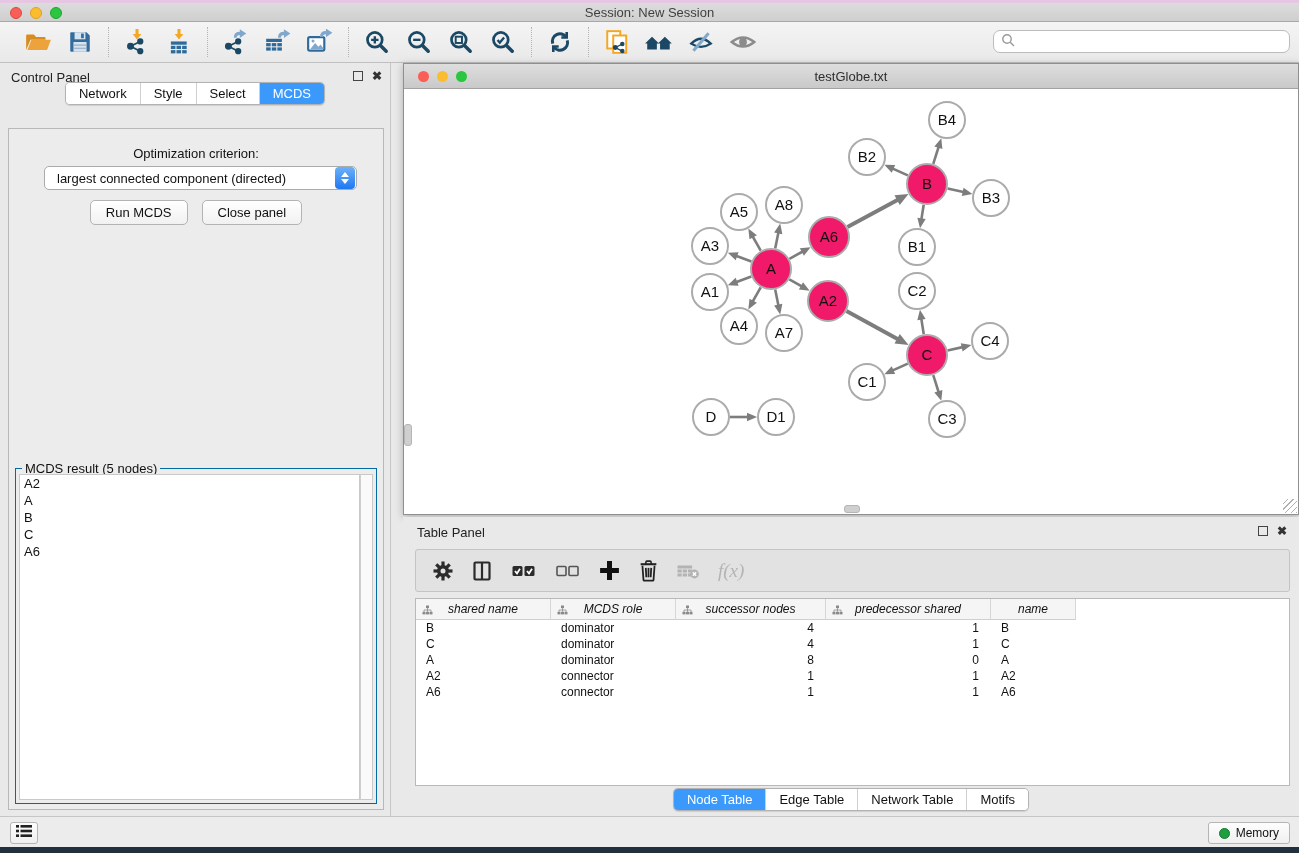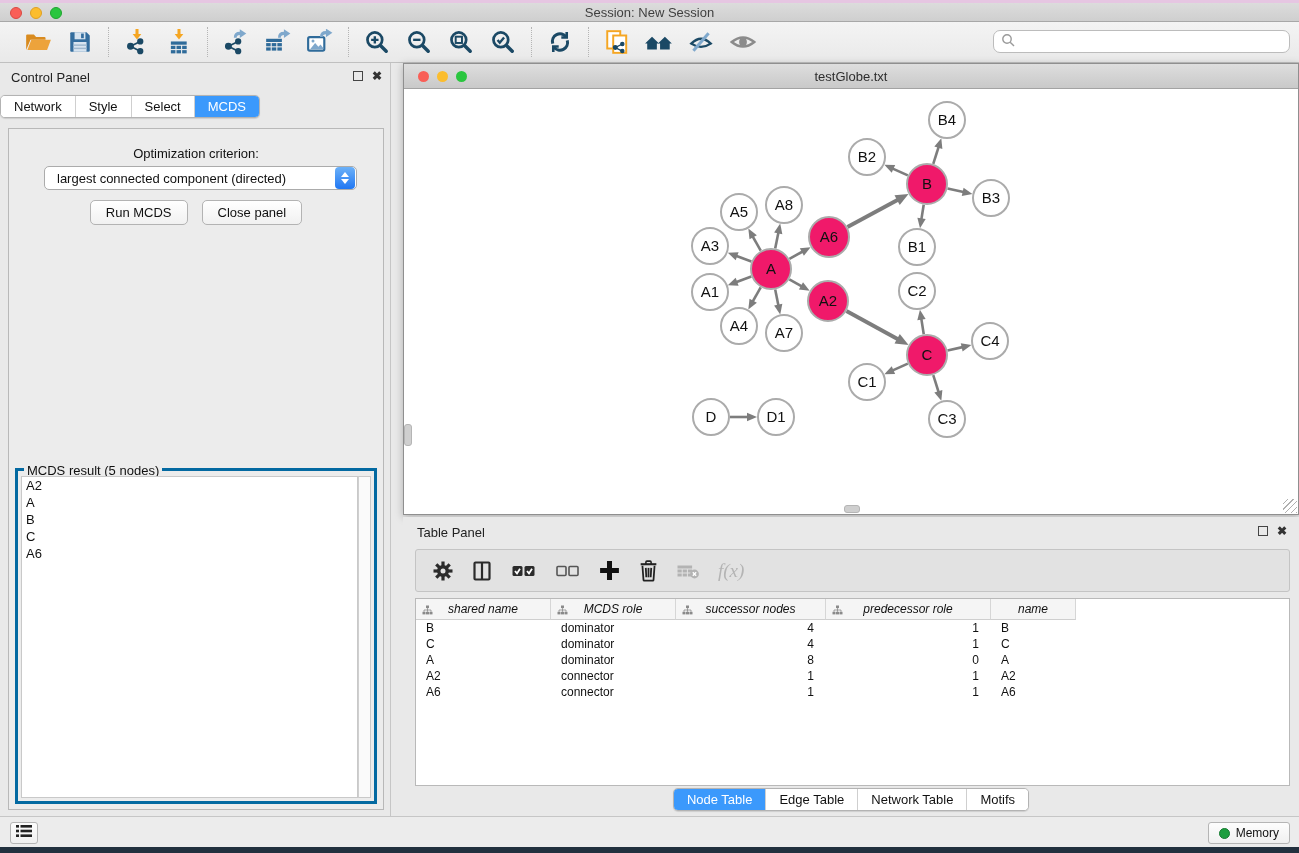--- a/index.html
+++ b/index.html
@@ -39,33 +39,33 @@
   .panel-head { position:absolute; left:0; top:0; width:100%; height:28px; }
   .panel-head .ph-title { position:absolute; left:11px; top:7px; font-size:13px; color:#222; }
   .ph-btns { position:absolute; right:8px; top:6px; display:flex; gap:9px; }
   .ph-btn { font-size:12px; color:#333; line-height:14px; cursor:default; }
   .ph-float { width:10px; height:10px; border:1.5px solid #444; margin-top:2px; }
 
   .seg { display:inline-flex; border:1px solid #b3b3b3; border-radius:5px; overflow:hidden; background:#fff; box-shadow:0 0.5px 1px rgba(0,0,0,.12); }
   .seg .seg-btn { border:none; background:#fff; padding:3px 13px; font-size:13px; font-family:"Liberation Sans",sans-serif; color:#111; border-left:1px solid #cfcfcf; cursor:default; }
   .seg .seg-btn:first-child { border-left:none; }
   .seg .seg-btn.active { background:#3b99fc; color:#fff; }
-  .cp-tabs { position:absolute; left:0; top:32px; width:100%; display:flex; justify-content:flex-start; }
+  .cp-tabs { position:absolute; left:0; top:19px; width:100%; display:flex; justify-content:center; }
 
   .cp-content { position:absolute; left:8px; top:65px; width:376px; height:682px; border:1px solid #b8b8b8; background:#ececec; }
   .opt-label { position:absolute; left:0; top:17px; width:100%; text-align:center; font-size:13px; color:#111; }
   .dropdown { position:absolute; left:35px; top:37px; width:313px; height:24px; background:#fff; border:1px solid #ababab; border-radius:5px; display:flex; align-items:center; }
   .dropdown .dd-text { flex:1; font-size:13px; color:#111; padding-left:12px; white-space:nowrap; overflow:hidden; }
   .dd-stepper { width:20px; height:22px; border-radius:4px; margin-right:1px; background:linear-gradient(#6cb1f8,#2077f3); display:flex; flex-direction:column; align-items:center; justify-content:center; gap:2px; }
   .dd-stepper .tri-up { width:0; height:0; border-left:4px solid transparent; border-right:4px solid transparent; border-bottom:5px solid #fff; }
   .dd-stepper .tri-dn { width:0; height:0; border-left:4px solid transparent; border-right:4px solid transparent; border-top:5px solid #fff; }
   .btnrow { position:absolute; left:0; top:71px; width:100%; display:flex; justify-content:center; gap:14px; }
   .btn { background:linear-gradient(#ffffff,#f1f1f1); border:1px solid #b3b3b3; border-radius:5px; font-size:13px; padding:4px 15px; color:#111; cursor:default; }
 
-  .groupbox { position:absolute; left:6px; top:339px; width:362px; height:336px; border:3px solid #0369a1; background:#ececec; }
+  .groupbox { position:absolute; left:6px; top:339px; width:362px; height:336px; border:1px solid #0369a1; background:#ececec; }
   .gb-legend { position:absolute; left:6px; top:-8px; background:#ececec; font-size:13px; color:#111; padding:0 3px; }
   .gb-list { position:absolute; left:3px; top:5px; right:16px; bottom:3px; background:#fff; border:1px solid #c9c9c9; overflow:hidden; }
   .gb-scroll { position:absolute; right:3px; top:5px; width:13px; bottom:3px; background:#fafafa; border:1px solid #c9c9c9; border-left:1px solid #cfcfcf; }
   .gb-item { font-size:13px; color:#111; padding:1px 4px; height:17px; }
 
   
   .netwin { position:absolute; left:403px; top:63px; width:896px; height:452px; border:1px solid #8f8f8f; background:#fff; box-shadow:0 2px 8px rgba(0,0,0,.25); }
   .net-titlebar { position:absolute; left:0; top:0; width:100%; height:25px; background:linear-gradient(#dedede,#c9c9c9); border-bottom:1px solid #a3a3a3; display:flex; align-items:center; justify-content:center; }
   .net-title { font-size:13px; color:#2e2e2e; }
   .net-lights { position:absolute; left:14px; top:7px; display:flex; gap:8px; }
@@ -631,21 +631,21 @@
           <div class="dt-hcell" style="width: 165px;">
             <span class="tree"><svg width="11" height="10" viewBox="0 0 11 10">
                 <g fill="#8a8a8a">
                   <rect x="4" y="0.5" width="3" height="2.6"></rect>
                   <rect x="0.5" y="6.8" width="3" height="2.6"></rect>
                   <rect x="4" y="6.8" width="3" height="2.6"></rect>
                   <rect x="7.5" y="6.8" width="3" height="2.6"></rect>
                 </g>
                 <path d="M5.5 3.1 V5 M2 6.8 V5 H9 V6.8 M5.5 5 V6.8" stroke="#8a8a8a" stroke-width="0.8" fill="none"></path>
               </svg></span>
-            <span class="htxt">predecessor role</span>
+            <span class="htxt">predecessor shared</span>
           </div>
           <div class="dt-hcell" style="width: 85px;">
             <span class="htxt">name</span>
           </div>
         </div>
       <div id="dt-body">
           <div class="dt-row">
             <div class="dt-cell" style="width: 135px; padding-left: 10px;">B</div>
             <div class="dt-cell" style="width: 125px; padding-left: 10px;">dominator</div>
             <div class="dt-cell" style="width: 150px; text-align: right; padding-right: 12px;">4</div>

